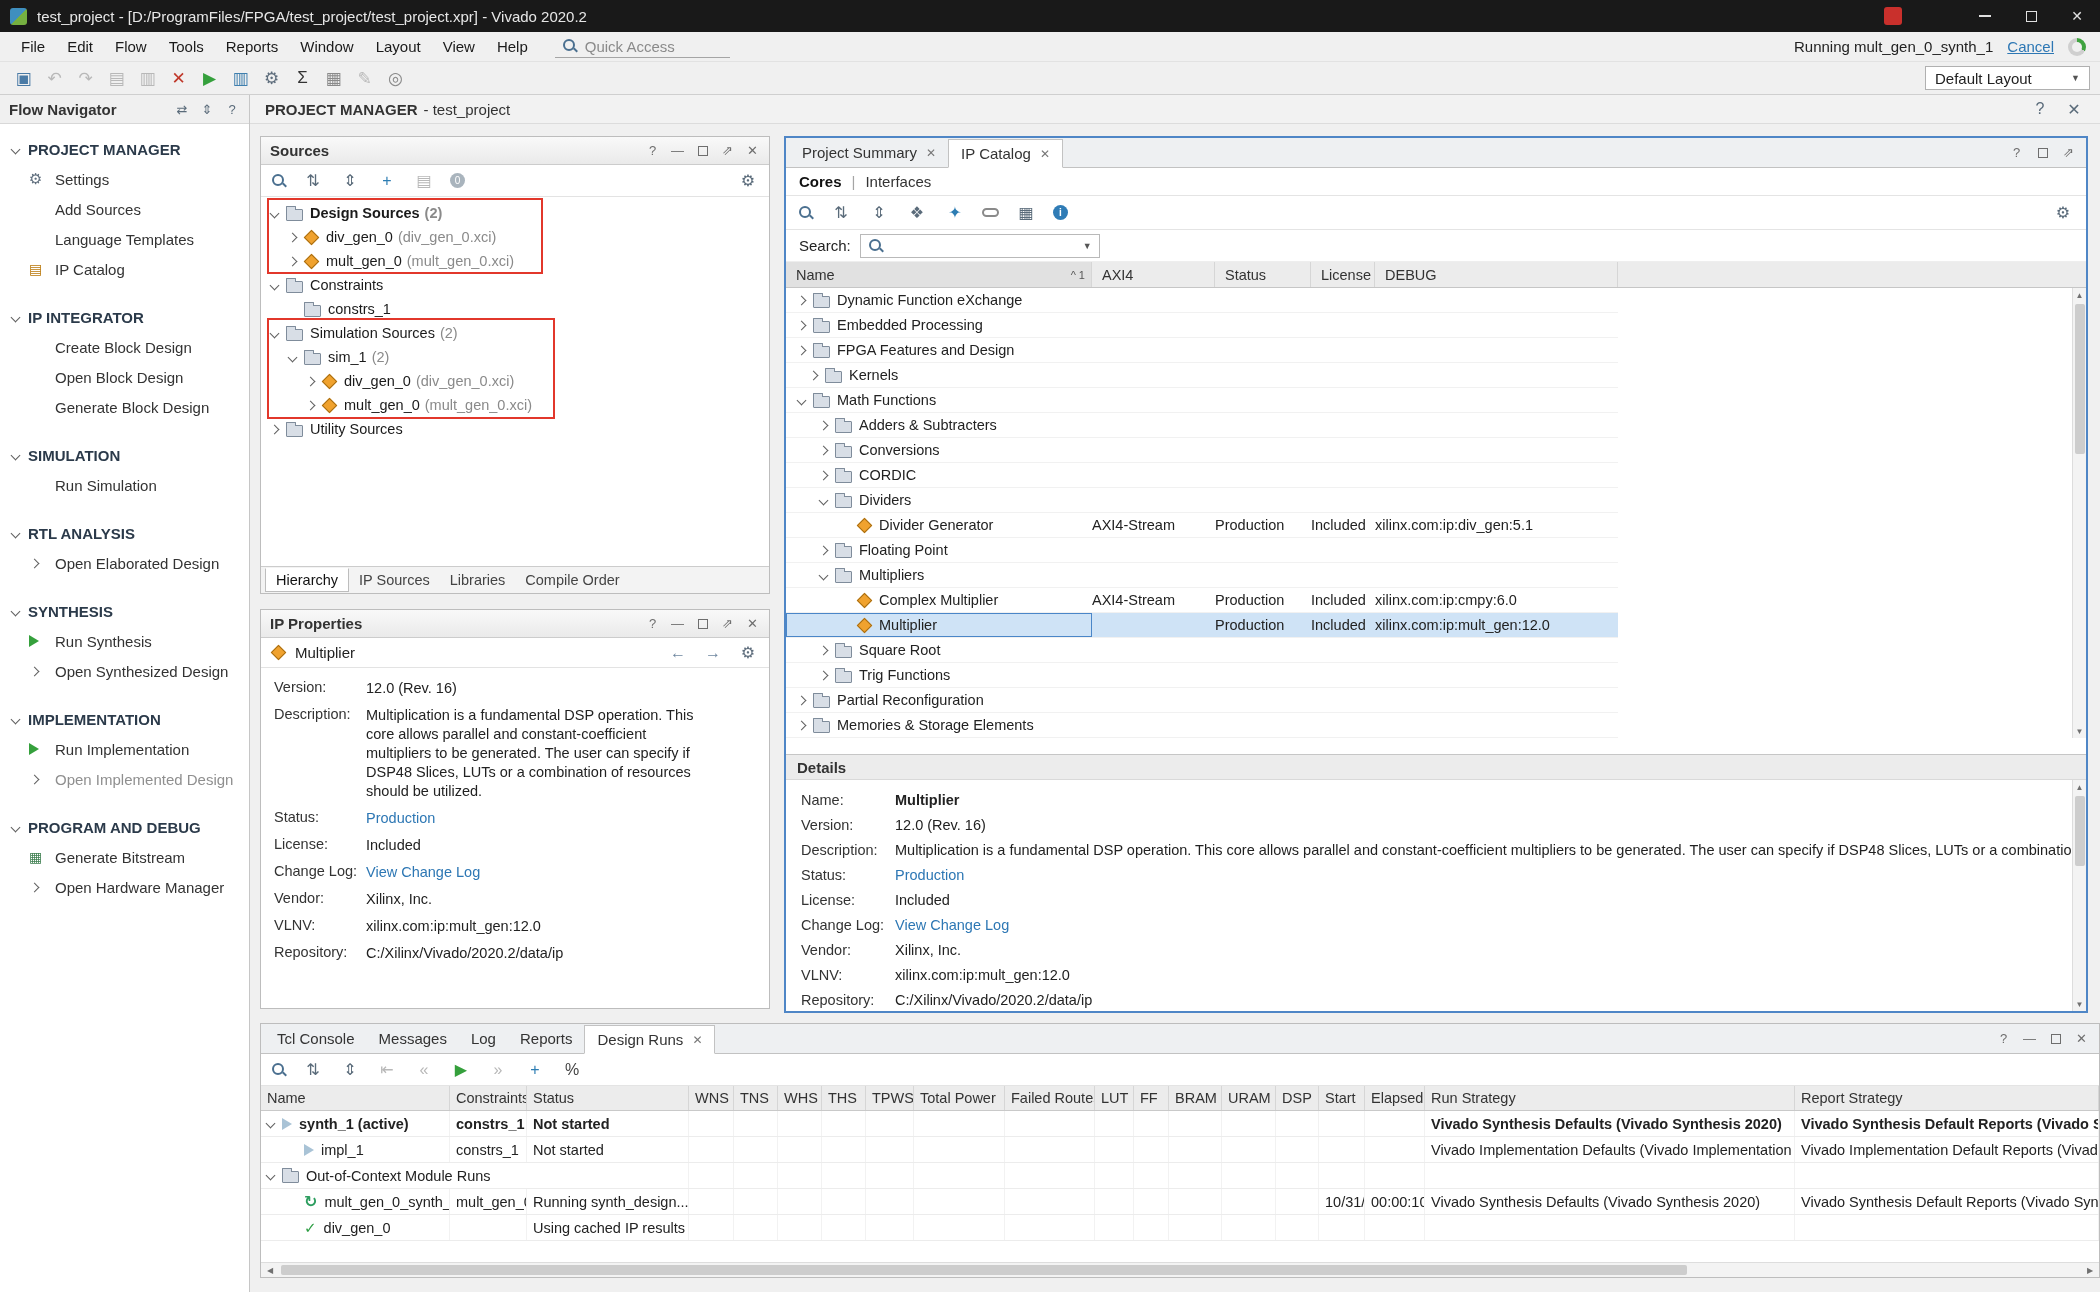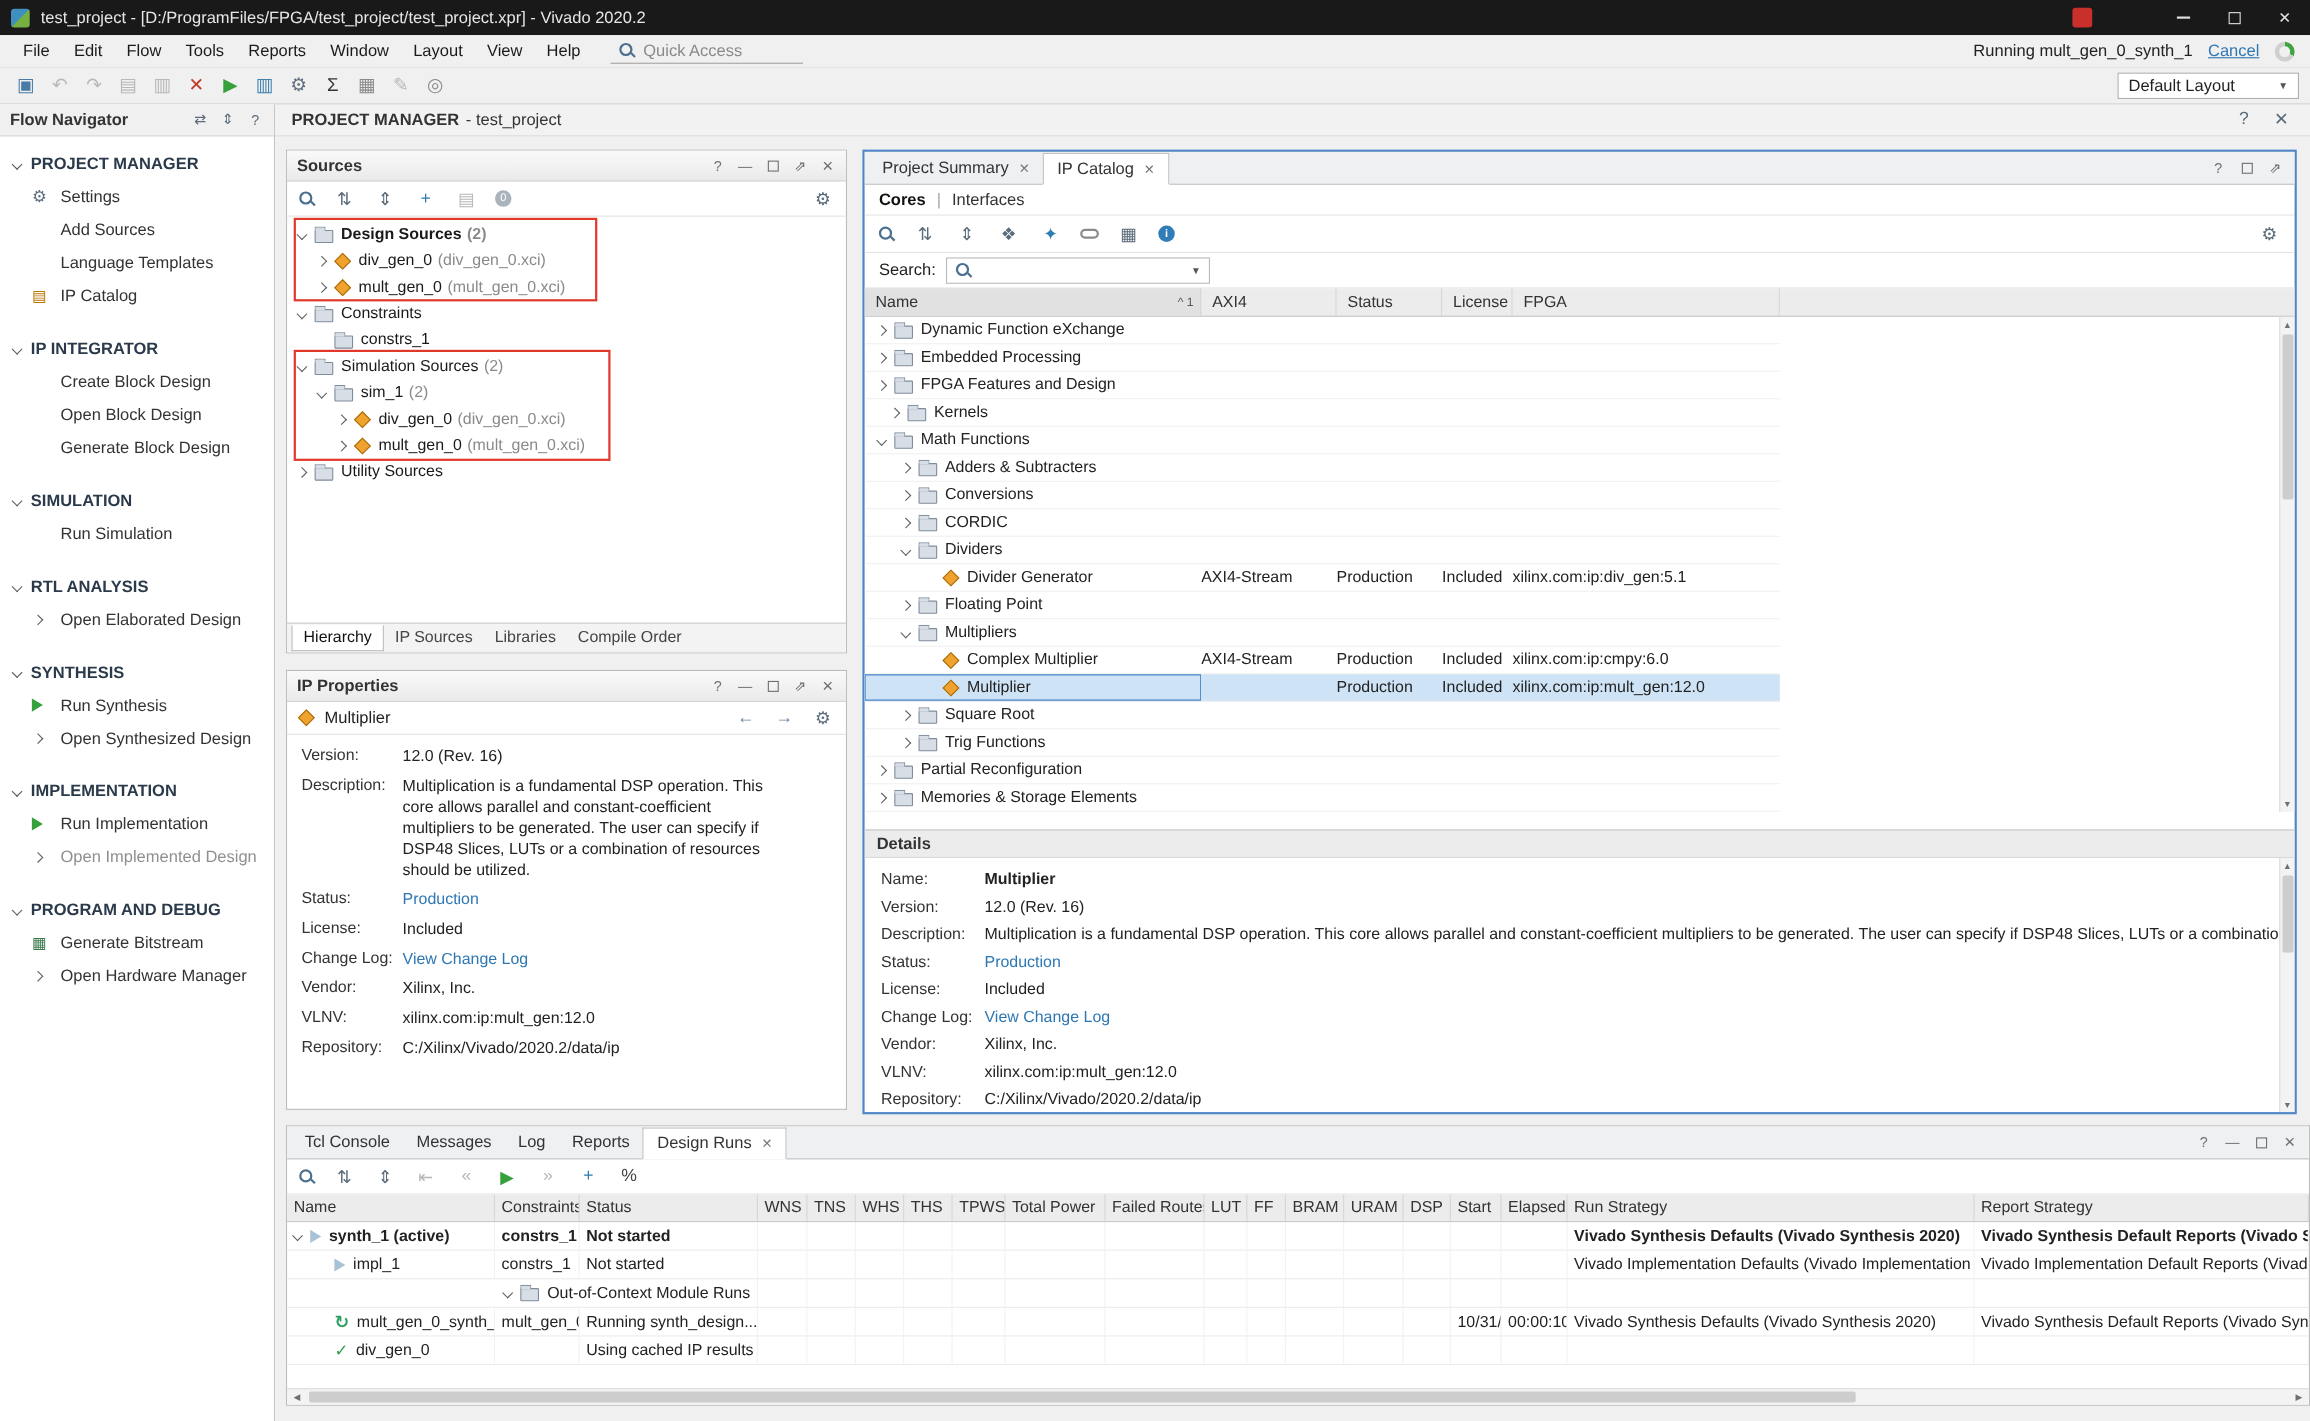--- a/index.html
+++ b/index.html
@@ -567,21 +567,21 @@
               <div class="chc">
                 <span>AXI4</span>
               </div>
               <div class="chc">
                 <span>Status</span>
               </div>
               <div class="chc">
                 <span>License</span>
               </div>
               <div class="chc">
-                <span>FPGA</span>
+                <span>DEBUG</span>
               </div>
               <div class="chc nb"></div>
             </div>
           <div class="catrows" id="cat-rows">
             <div class="vsb">
               <span class="ar">▲</span>
               <span class="thumb" style="height:150px"></span>
               <span class="ar" style="margin-top:auto">▼</span>
             </div>
           <div class="crow">
@@ -939,21 +939,21 @@
             <div class="rc"></div>
             <div class="rc"></div>
             <div class="rc"></div>
             <div class="rc"></div>
             <div class="rc"></div>
             <div class="rc"></div>
             <div class="rc">Vivado Implementation Defaults (Vivado Implementation 2020)</div>
             <div class="rc">Vivado Implementation Default Reports (Vivado Implementation 2020)</div>
           </div>
           <div class="rrow">
-            <div class="rc rc-name" style="padding-left: 4px; grid-column: span 3; justify-content: flex-end;">
+            <div class="rc rc-name" style="padding-left: 4px; grid-column: span 3;">
               <span class="chev exp"></span>
               <span class="ti i-folder"></span>
               <span>Out-of-Context Module Runs</span>
             </div>
             <div class="rc"></div>
             <div class="rc"></div>
             <div class="rc"></div>
             <div class="rc"></div>
             <div class="rc"></div>
             <div class="rc"></div>

